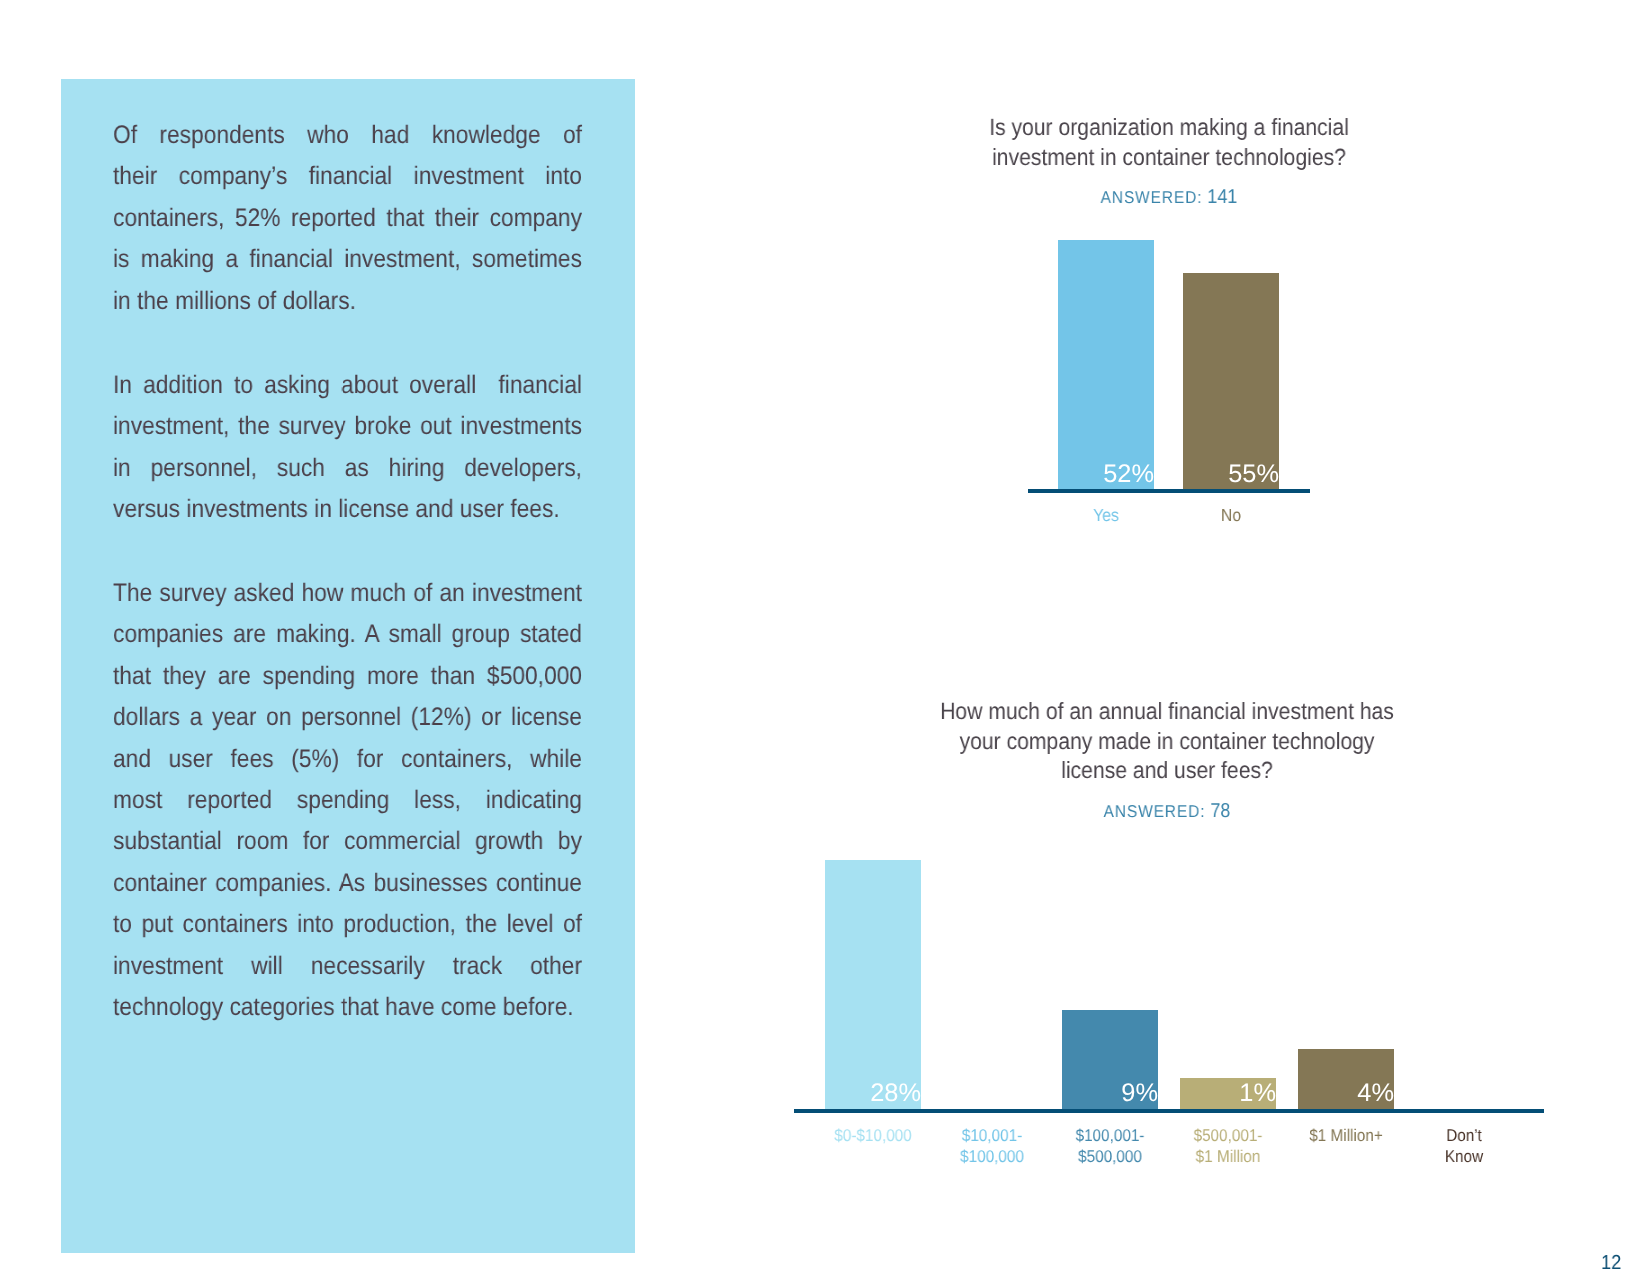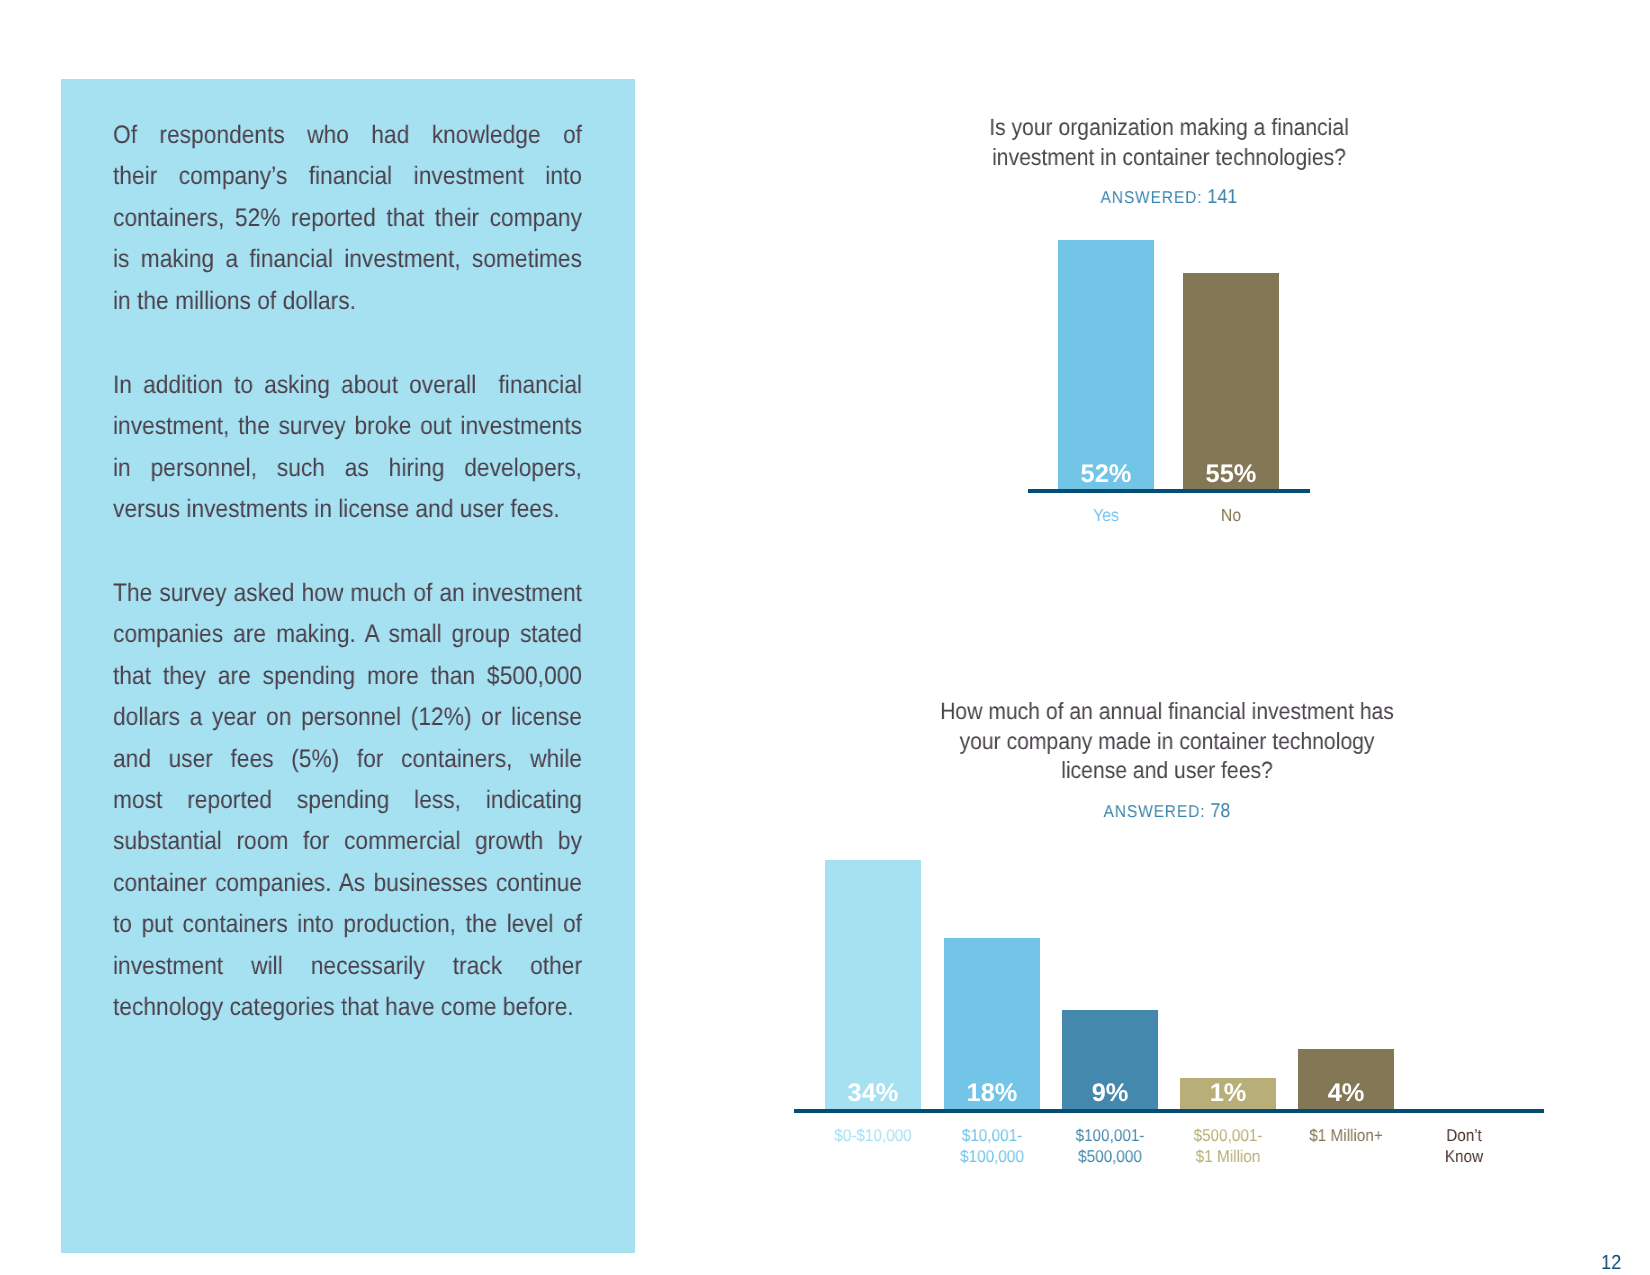--- a/index.html
+++ b/index.html
@@ -54,22 +54,22 @@
     white-space:nowrap;
     transform:scaleX(0.9);
   }
   .chart-answered .lbl{font-size:17.2px;letter-spacing:1.0px;}
   .chart-answered .num{font-size:20px;letter-spacing:0;margin-left:5.5px;}
 
   .axis{position:absolute;background:#044e76;}
   .bar{position:absolute;}
   .bar-value{
     position:absolute;left:0;width:100%;
-    text-align:center;color:#ffffff;
-    font-weight:bold;font-size:25.4px;
+    text-align:right;color:#ffffff;
+    font-weight:normal;font-size:25.4px;
     line-height:1;
     transform:scaleX(1.0);
   }
   .cat-label{
     position:absolute;text-align:center;
     font-size:17px;line-height:21px;
     transform:scaleX(0.9);
   }
 
   #pageno{
@@ -146,24 +146,21 @@
 
   <div class="chart" id="chart2">
     <div class="chart-title" id="c2-title" style="color: rgb(75, 69, 76);">
       <div>How much of an annual financial investment has</div>
       <div>your company made in container technology</div>
       <div>license and user fees?</div>
     </div>
     <div class="chart-answered" id="c2-answered" style="color: rgb(58, 132, 170);"><span class="lbl">ANSWERED:</span><span class="num">78</span></div>
 
     <div class="bar" id="c2-bar0" style="left: 825px; width: 96px; height: 249px; top: 836px; background: rgb(166, 225, 242);">
-      <div class="bar-value" style="bottom: 3px; color: rgb(255, 255, 255);">34%</div>
-    </div>
-    <div class="bar" id="c2-bar1" style="left: 944px; width: 96px; height: 171px; top: 914px; background: rgb(115, 197, 232);">
-      <div class="bar-value" style="bottom: 3px; color: rgb(255, 255, 255);">18%</div>
+      <div class="bar-value" style="bottom: 3px; color: rgb(255, 255, 255);">28%</div>
     </div>
     <div class="bar" id="c2-bar2" style="left: 1062px; width: 96px; height: 99px; top: 986px; background: rgb(68, 137, 173);">
       <div class="bar-value" style="bottom: 3px; color: rgb(255, 255, 255);">9%</div>
     </div>
     <div class="bar" id="c2-bar3" style="left: 1180px; width: 96px; height: 31px; top: 1054px; background: rgb(184, 174, 119);">
       <div class="bar-value" style="bottom: 3px; color: rgb(255, 255, 255);">1%</div>
     </div>
     <div class="bar" id="c2-bar4" style="left: 1298px; width: 96px; height: 60px; top: 1025px; background: rgb(132, 119, 85);">
       <div class="bar-value" style="bottom: 3px; color: rgb(255, 255, 255);">4%</div>
     </div>

